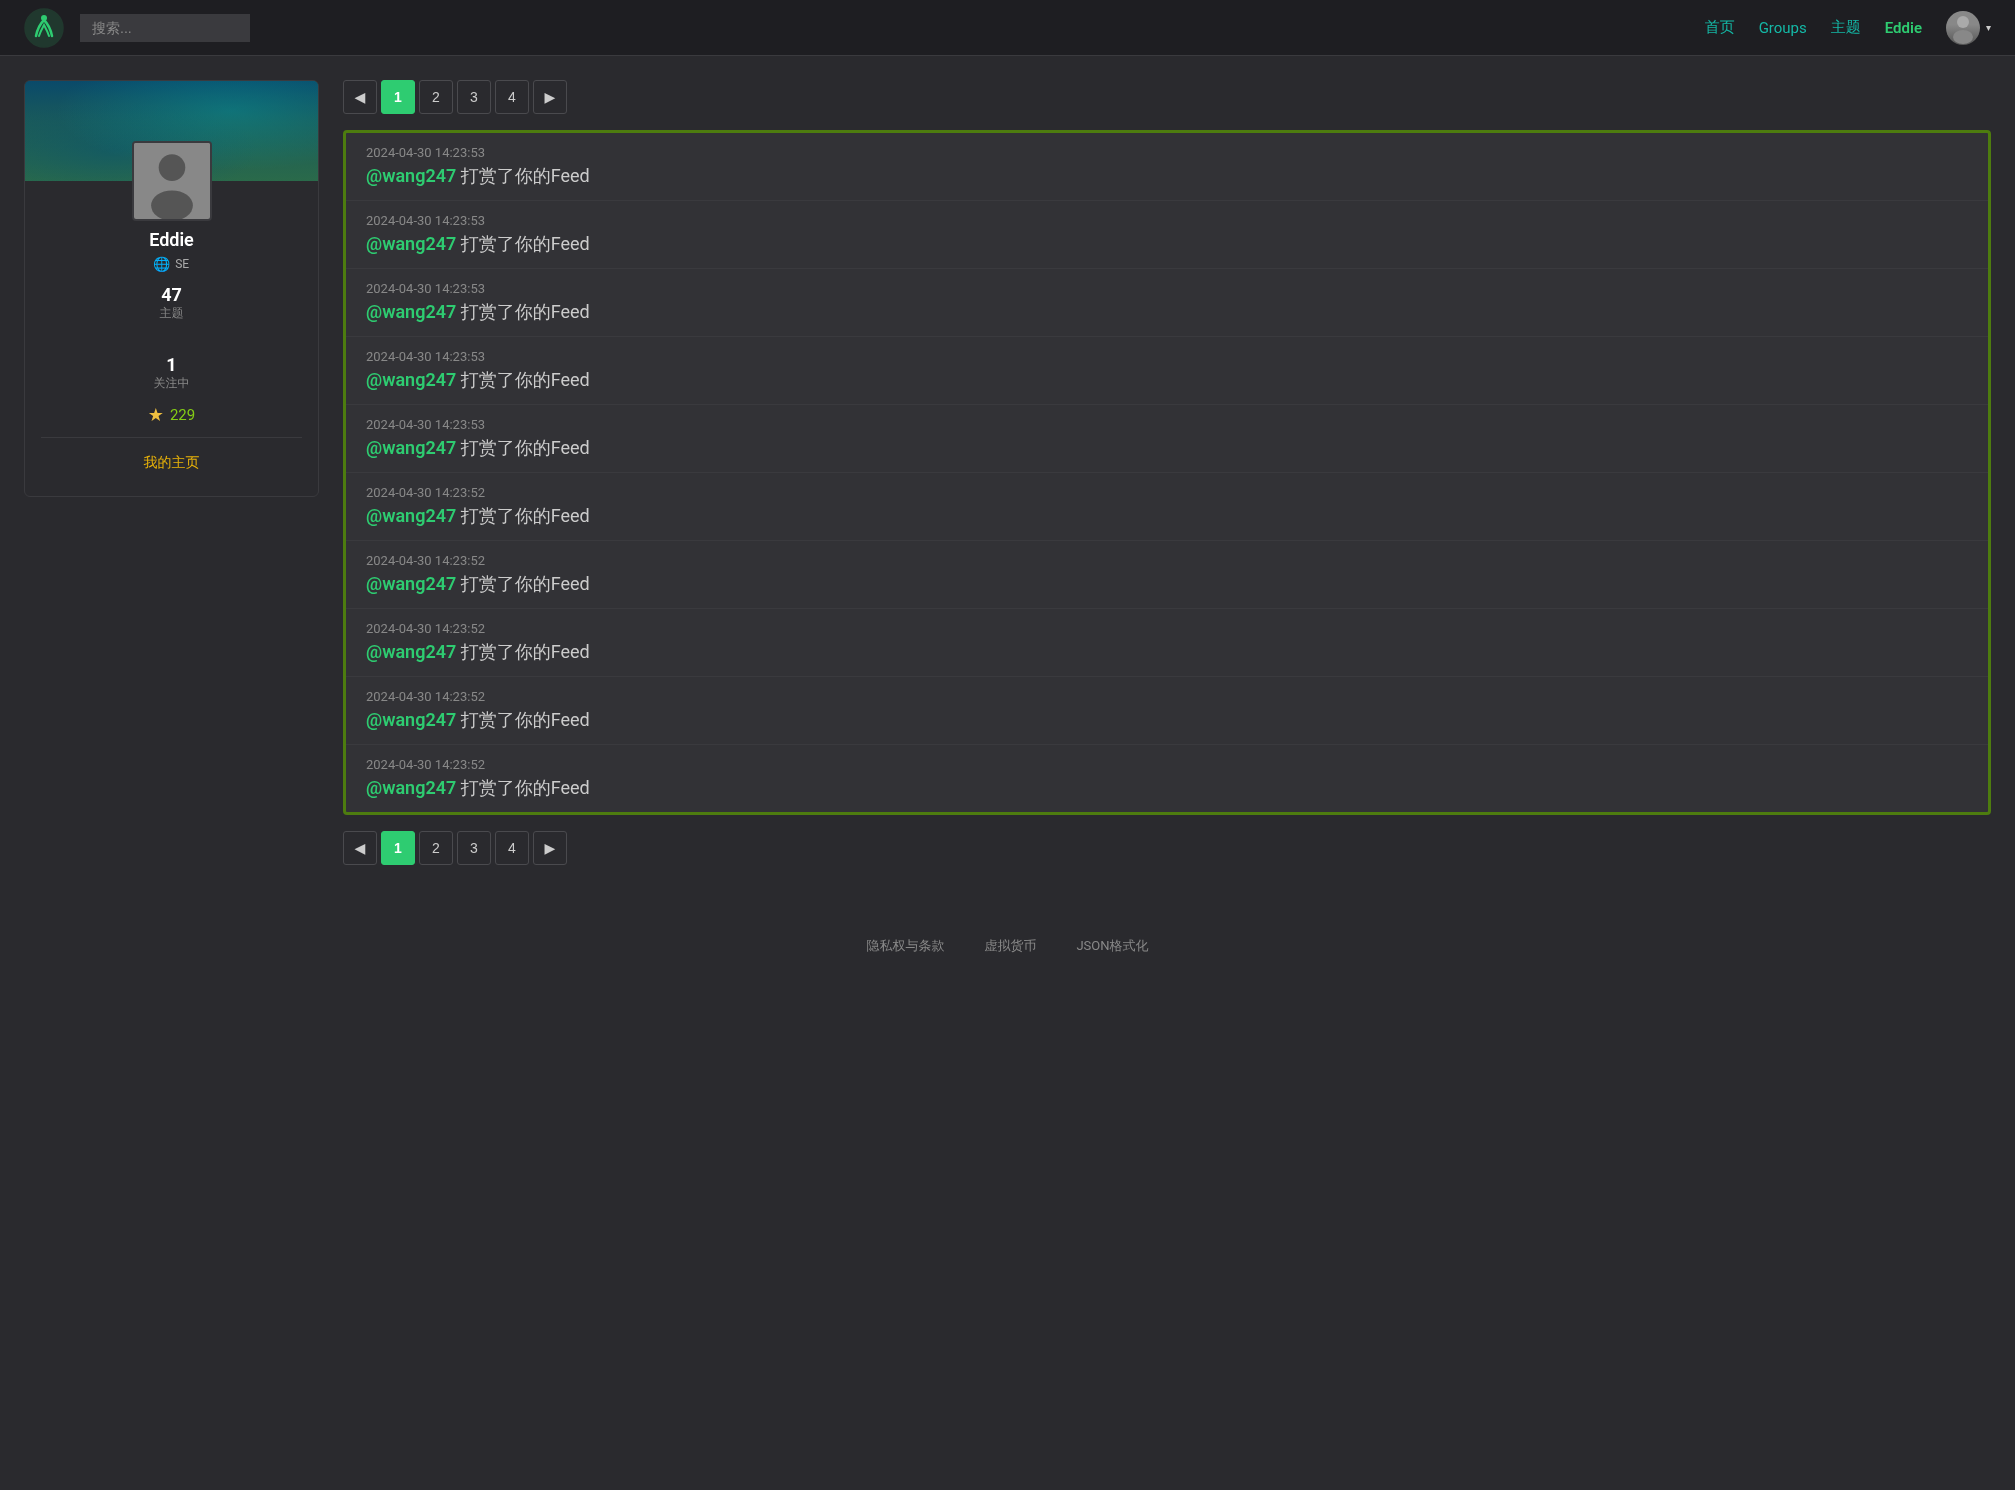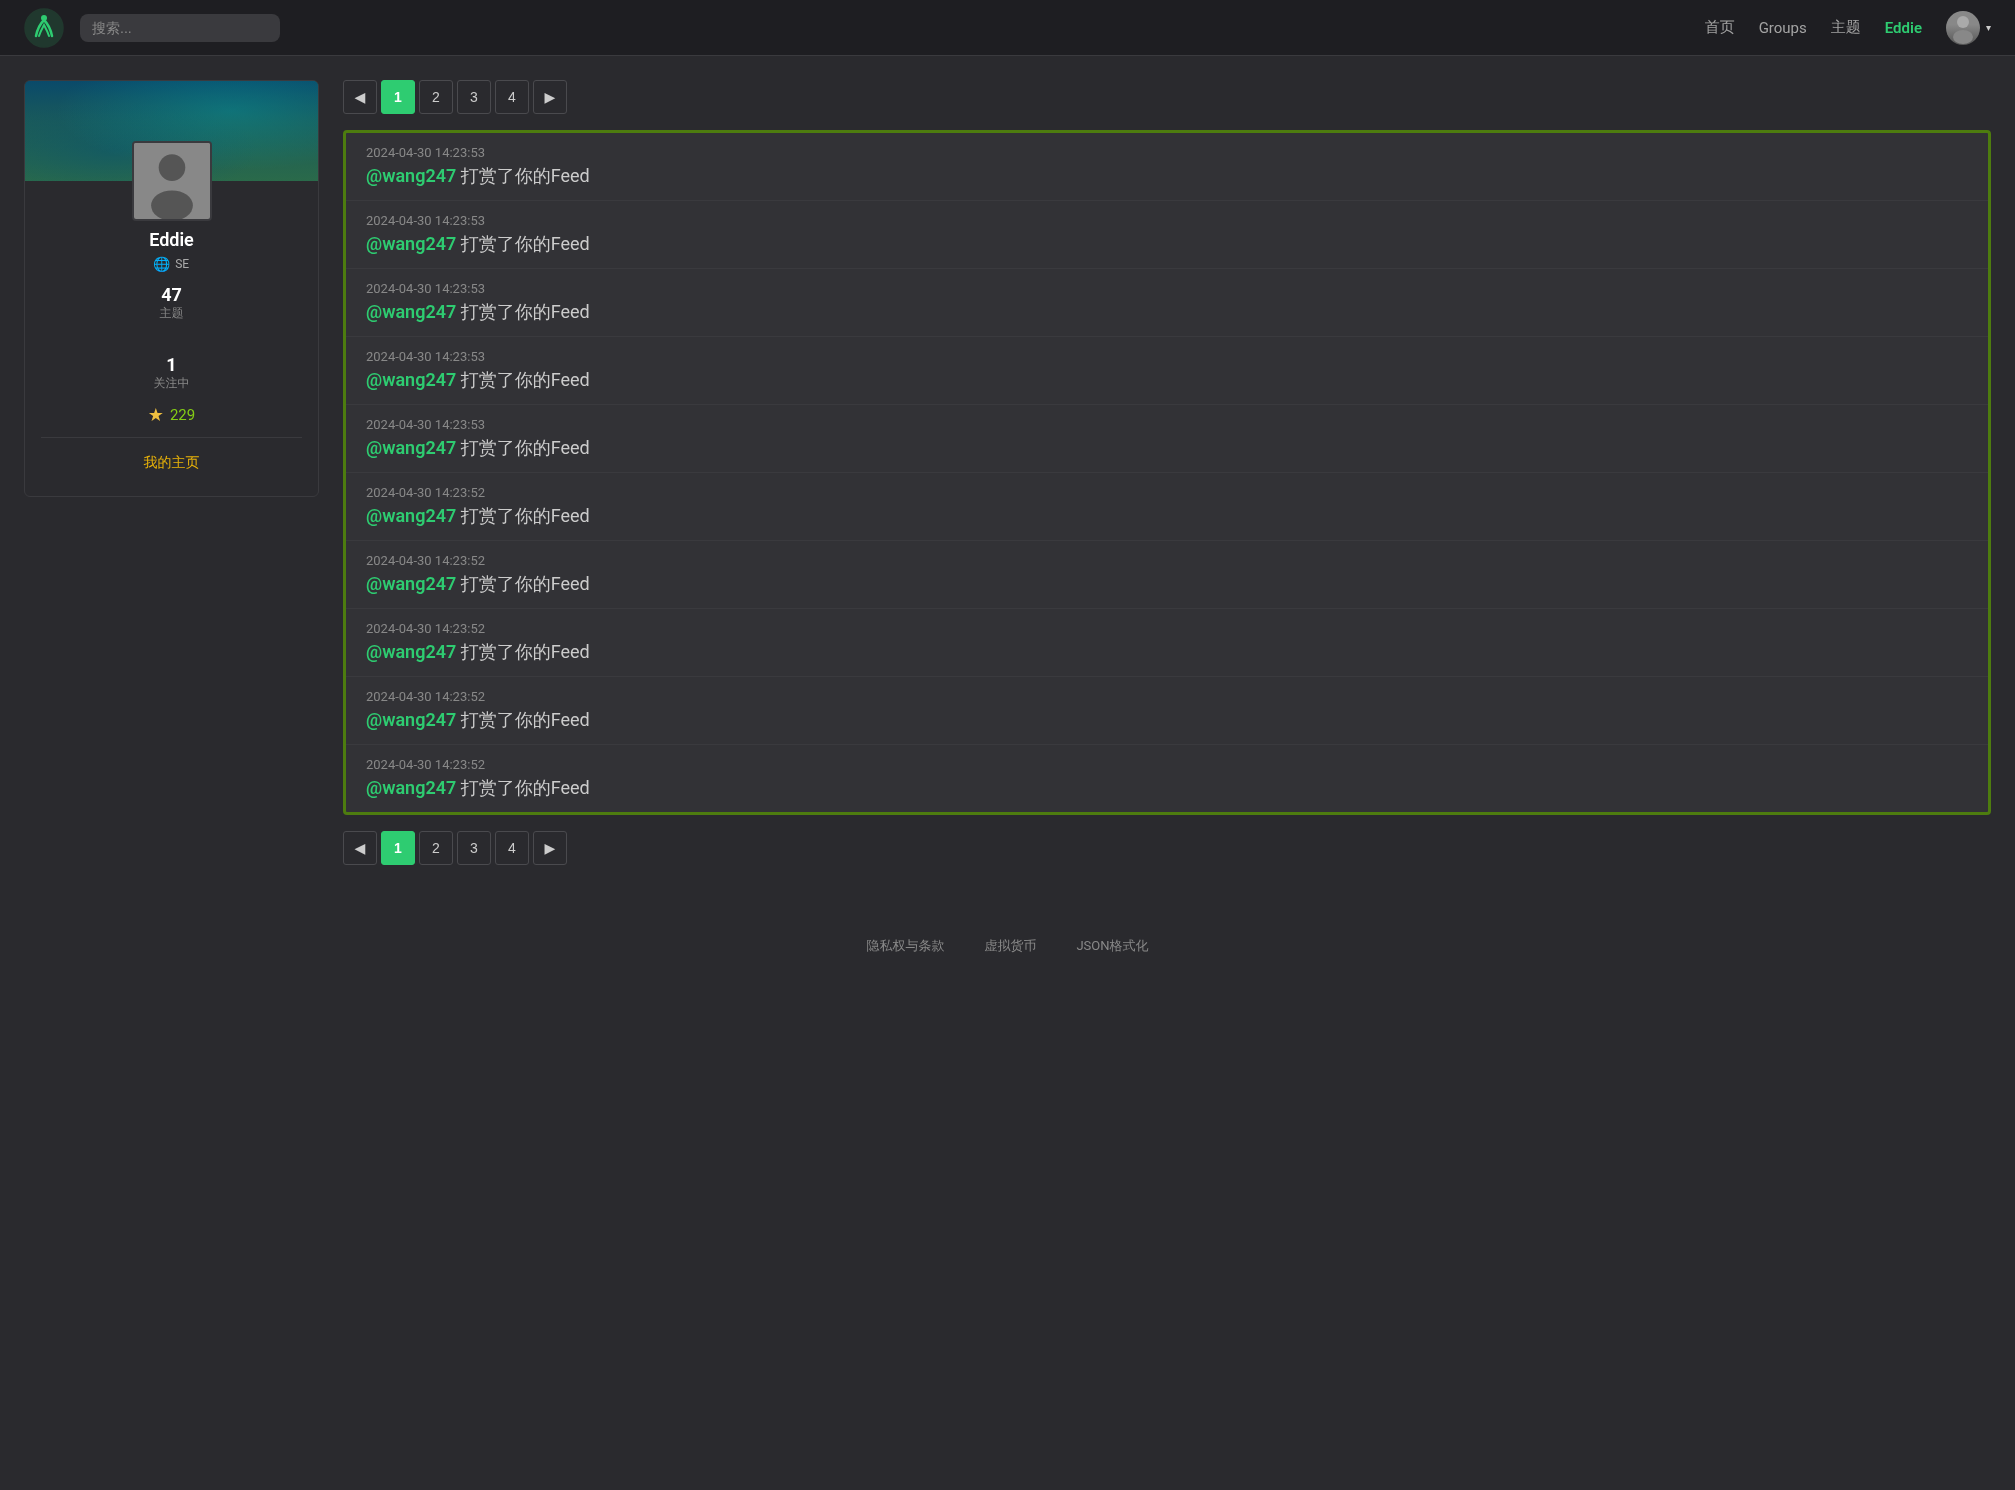--- a/index.html
+++ b/index.html
@@ -21,36 +21,36 @@
       border-bottom: 1px solid #3a3a3e;
     }
     .logo {
       width: 40px;
       height: 40px;
       flex-shrink: 0;
     }
     .search-box {
       background: #3a3a3e;
       border: none;
-      border-radius: 8px;
+      border-radius: 0;
       padding: 6px 12px;
       color: #ccc;
       font-size: 14px;
-      width: 200px;
+      width: 170px;
       outline: none;
     }
     .search-box::placeholder { color: #888; }
     .nav-spacer { flex: 1; }
     .nav-links {
       display: flex;
       align-items: center;
       gap: 24px;
     }
     .nav-link {
-      color: #a3a3a3;
+      color: #14b8a6;
       text-decoration: none;
       font-size: 15px;
       cursor: pointer;
     }
     .nav-link.active { color: #2ecc71; font-weight: 600; }
     .nav-avatar {
       display: flex;
       align-items: center;
       gap: 6px;
       cursor: pointer;

